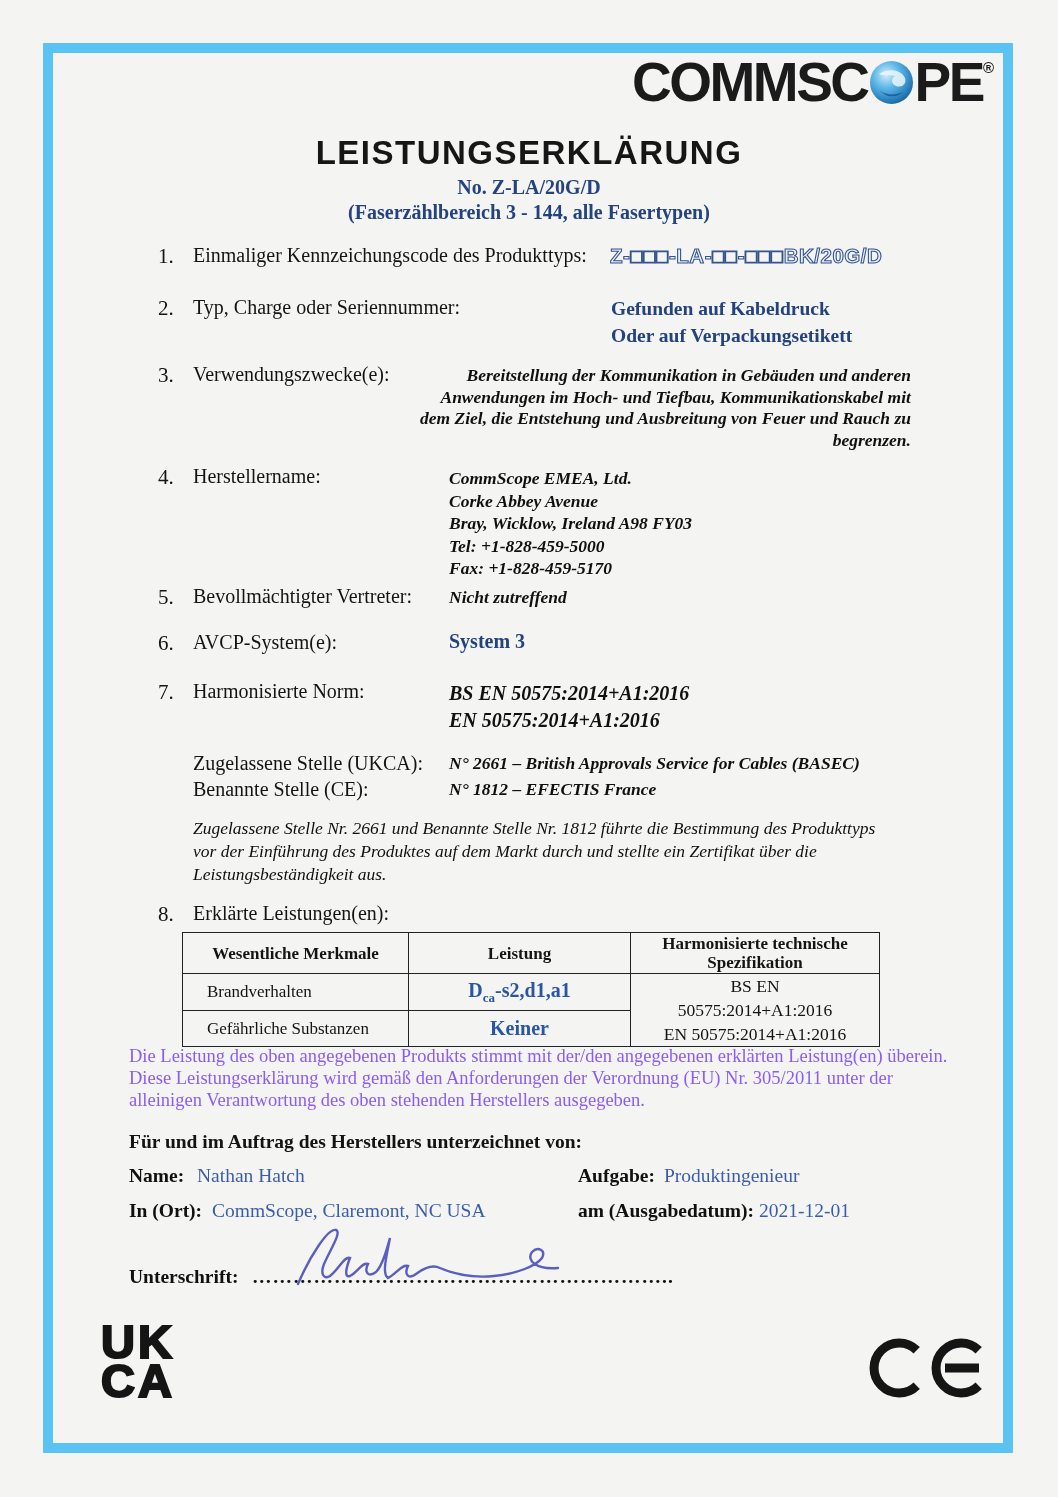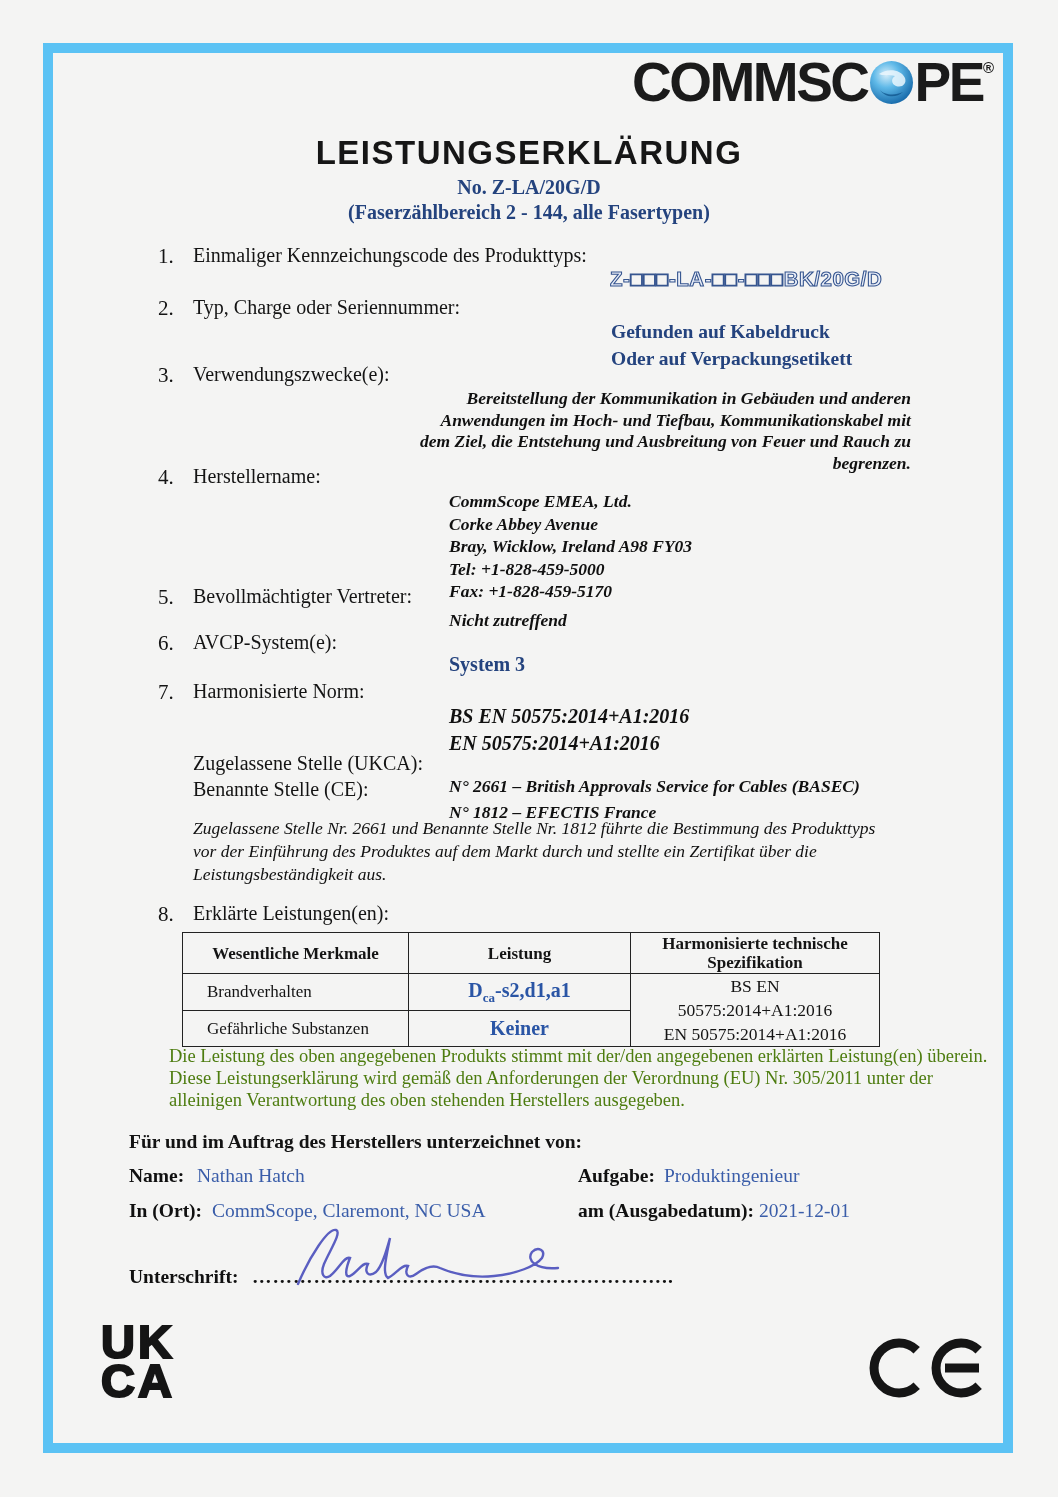--- a/index.html
+++ b/index.html
@@ -35,21 +35,21 @@
     font-weight:bold;font-size:20px;color:#24437e;
   }
   .subtitle{
     position:absolute;top:201px;left:0;width:1058px;text-align:center;
     font-weight:bold;font-size:20px;color:#24437e;
   }
   
   .row{position:absolute;left:0;width:1058px;}
   .num{position:absolute;left:158px;font-size:21px;color:#141414;}
   .lbl{position:absolute;left:193px;font-size:20px;color:#141414;white-space:nowrap;}
-  .val{position:absolute;white-space:pre-line;margin-top:23px;}
+  .val{position:absolute;white-space:pre-line;}
   .v-code{
     left:610px;top:0;
     font-family:"Liberation Sans", sans-serif;font-weight:bold;font-size:20.5px;
     letter-spacing:0.5px;
     color:#36558f;
     -webkit-text-fill-color:#e9eef8;
     -webkit-text-stroke:1.1px #36558f;
   }
   .v-navy{left:611px;top:0;font-weight:bold;font-size:19.5px;color:#24437e;line-height:26.5px;}
   .v-bi-sm{font-weight:bold;font-style:italic;font-size:17.5px;color:#101010;}
@@ -79,21 +79,21 @@
   .td-merkmal{text-align:left;}
   .td-leistung{
     text-align:center;font-weight:bold;font-size:20px;color:#2a55a5;
     font-family:"Liberation Serif", serif;
   }
   .td-leistung sub{font-size:13px;}
   .td-spec{text-align:center;font-size:17.5px;line-height:24px;white-space:pre-line;}
   
   .conformity{
     position:absolute;left:129px;top:1046px;width:820px;
-    font-size:18.5px;line-height:21.8px;color:#4d7c0f;white-space:pre-line;margin-left:40px;
+    font-size:18.5px;line-height:21.8px;color:#8b5cf6;white-space:pre-line;
   }
   .signed-intro{position:absolute;left:129px;top:1131px;font-size:19.5px;color:#131313;font-weight:bold;}
   .field-label{font-weight:bold;font-size:19.5px;color:#101010;}
   .field-value{font-size:19.5px;color:#3a5da9;}
   .sig-svg{position:absolute;left:278px;top:1222px;z-index:2;}
   .dots{font-weight:bold;font-size:19.5px;color:#101010;letter-spacing:1px;}
   
   .ukca{
     position:absolute;left:101px;top:1322px;
     font-family:"Liberation Sans", sans-serif;font-weight:bold;
@@ -117,21 +117,21 @@
         </radialGradient>
       </defs>
       <circle cx="22.5" cy="22.5" r="21.5" fill="url(#ballg)"></circle>
       <path d="M10,14 C18,8 32,9 36,18 C38,24 33,28 27,26 C22,24 22,18 26,16 C20,14 13,16 10,14 Z" fill="#eaf6fd" opacity="0.85"></path>
       <path d="M34,32 C28,38 16,38 11,30 C15,35 26,36 34,32 Z" fill="#0b4f86" opacity="0.7"></path>
     </svg></span><span>PE</span><sup>®</sup>
 </div>
 
 <div class="title">LEISTUNGSERKLÄRUNG</div>
 <div class="docno">No. Z-LA/20G/D</div>
-<div class="subtitle">(Faserzählbereich 2 - 144, alle Fasertypen)</div>
+<div class="subtitle">(Faserzählbereich 3 - 144, alle Fasertypen)</div>
 
 <div class="row" style="top:244px">
   <span class="num">1.</span>
   <span class="lbl">Einmaliger Kennzeichungscode des Produkttyps:</span>
   <span class="val v-code">Z-□□□-LA-□□-□□□BK/20G/D</span>
 </div>
 
 <div class="row" style="top:296px">
   <span class="num">2.</span>
   <span class="lbl">Typ, Charge oder Seriennummer:</span>

